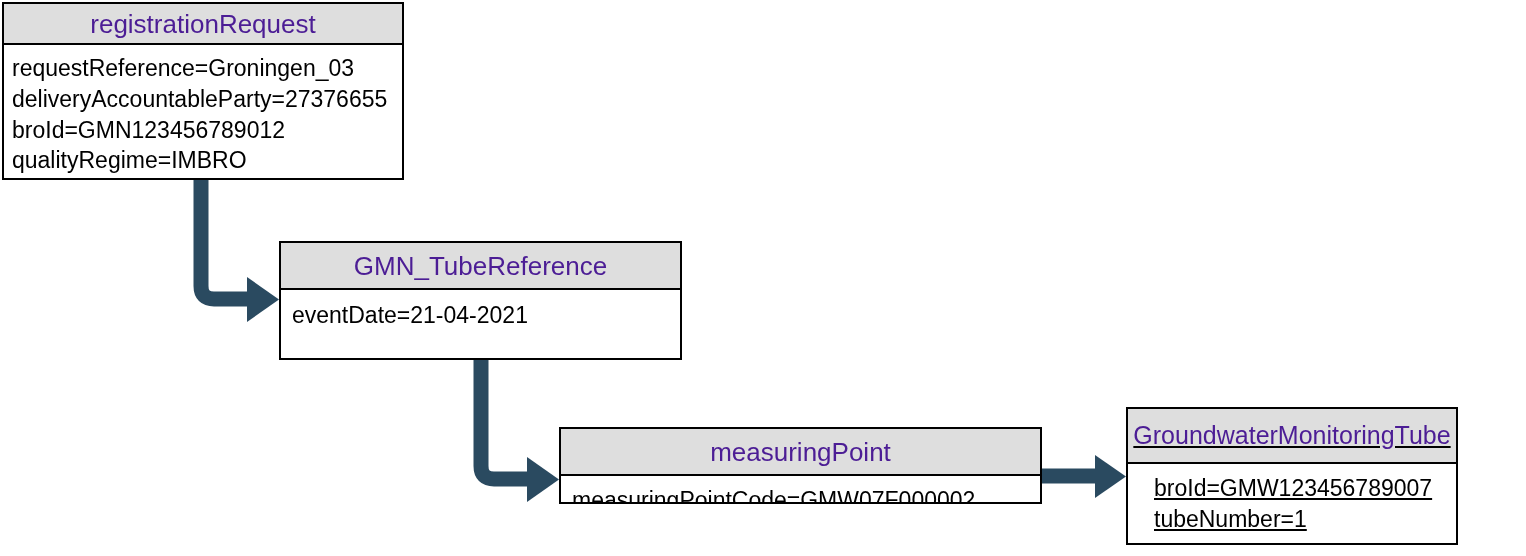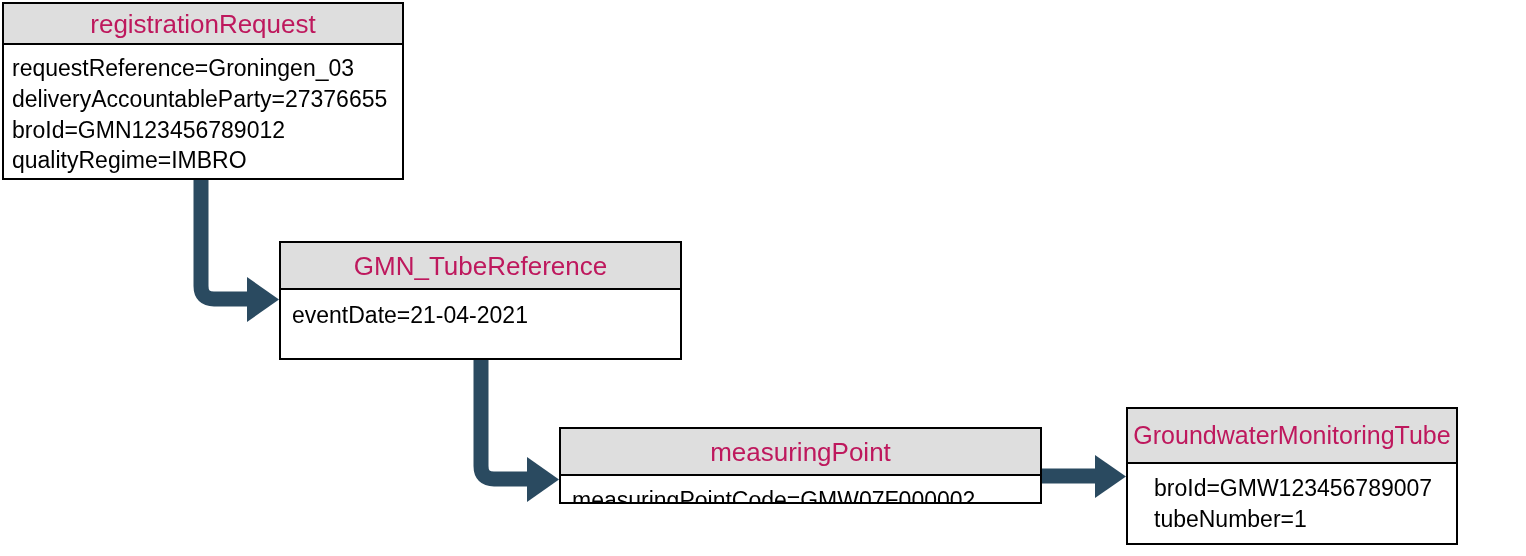--- a/index.html
+++ b/index.html
@@ -33,21 +33,21 @@
     box-sizing: border-box;
     border: 2px solid #000000;
     background: #ffffff;
     overflow: hidden;
   }
   .uml-header {
     box-sizing: border-box;
     background: #dedede;
     border-bottom: 2px solid #000000;
     text-align: center;
-    color: #be185d;
+    color: #4c1d95;
     font-size: 26px;
     line-height: 1;
     white-space: nowrap;
     overflow: hidden;
     display: flex;
     align-items: center;
     justify-content: center;
   }
   .uml-body {
     box-sizing: border-box;
@@ -70,21 +70,21 @@
   #box-registration-request .uml-body   { height: 152px; padding-top: 8px; }
 
   #box-gmn-tube-reference   { left: 279px;  top: 241px; width: 403px; height: 119px; }
   #box-gmn-tube-reference .uml-header { height: 47px; }
   #box-gmn-tube-reference .uml-body   { height: 68px; padding-top: 10px; padding-left: 11px; }
 
   #box-measuring-point      { left: 559px;  top: 427px; width: 483px; height: 77px; }
   #box-measuring-point .uml-header { height: 47px; }
   #box-measuring-point .uml-body   { height: 50px; padding-top: 9px; padding-left: 11px; border-radius: 20px; }
 
-  #box-groundwater-monitoring-tube { left: 1126px; top: 407px; width: 332px; height: 138px; }
+  #box-groundwater-monitoring-tube { left: 1126px; top: 407px; width: 332px; height: 138px; text-decoration: underline; }
   #box-groundwater-monitoring-tube .uml-header { height: 55px; }
   #box-groundwater-monitoring-tube .uml-body   { height: 81px; padding-top: 9px; padding-left: 26px; }
   #box-groundwater-monitoring-tube .uml-header-label { font-size: 25px; }
 </style>
 </head>
 <body>
 
 <div id="canvas">
 
   <svg id="connectors" viewBox="0 0 1526 556" width="1526" height="556" xmlns="http://www.w3.org/2000/svg">

